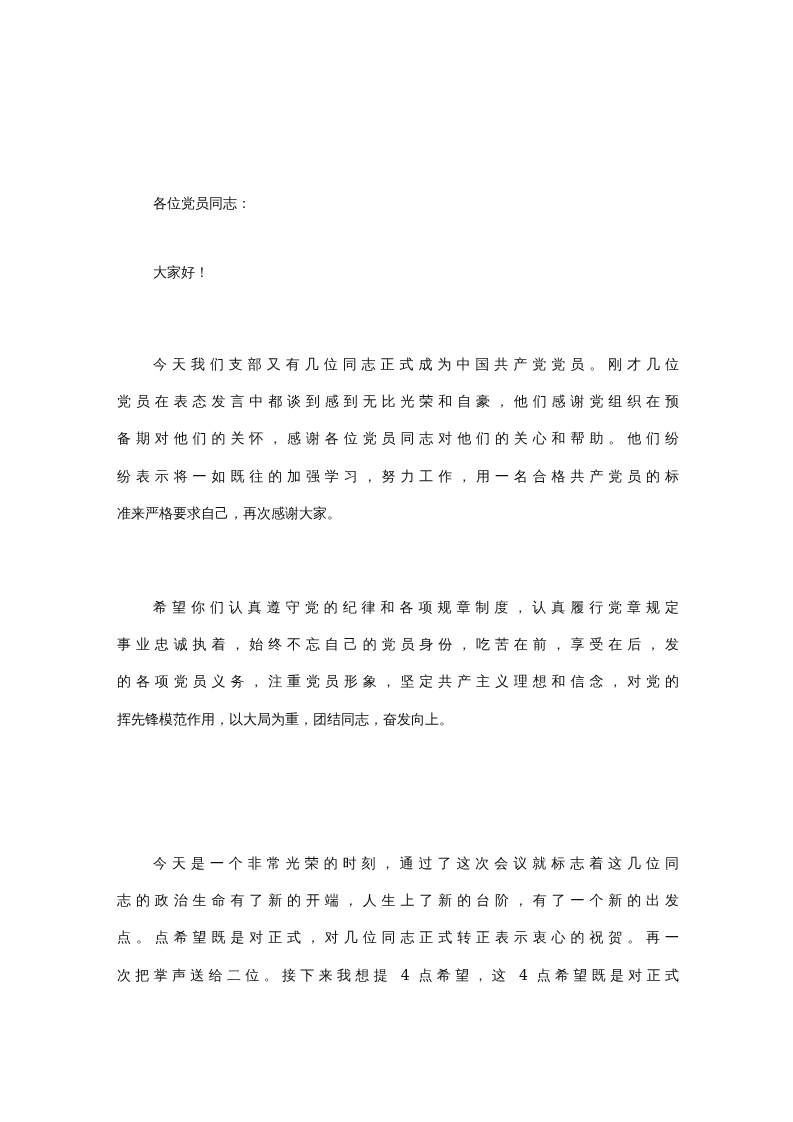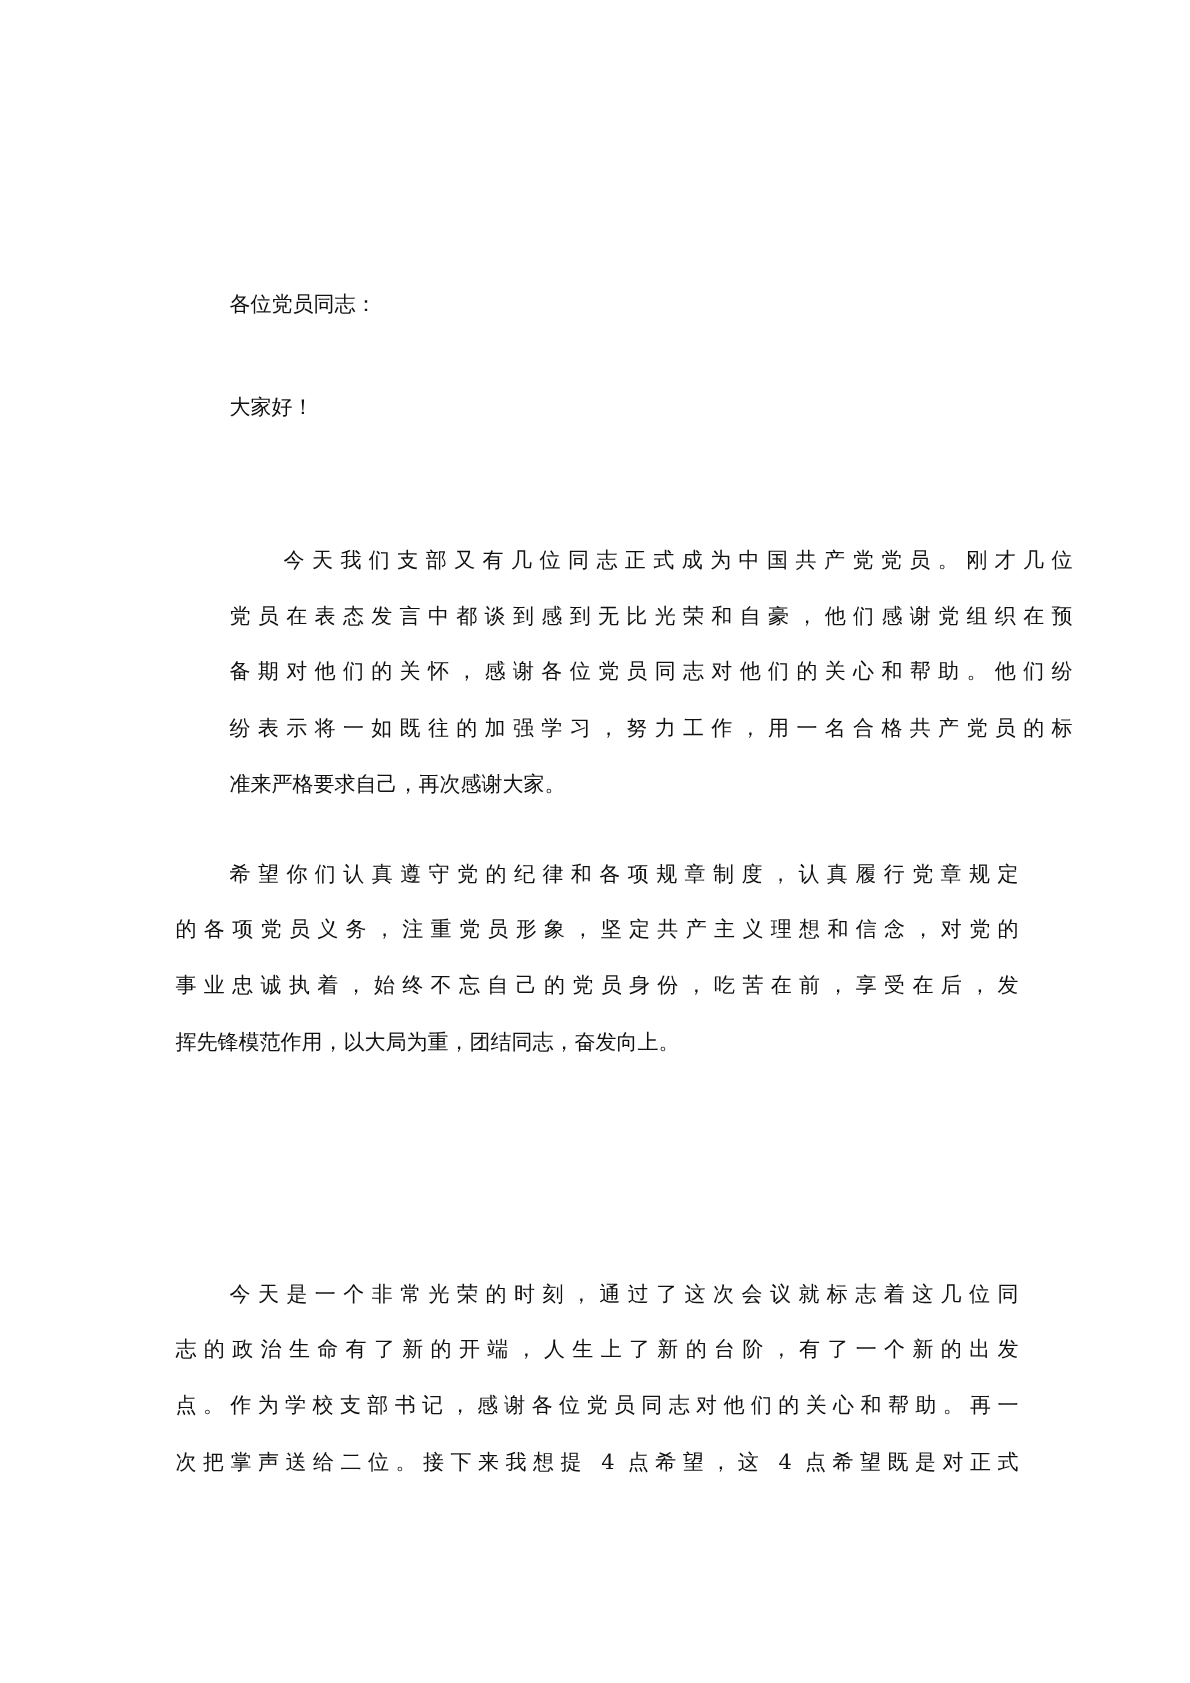--- a/index.html
+++ b/index.html
@@ -49,35 +49,35 @@
 <div class="page">
 
   <div class="para" style="top:185px;">
     <span class="line indent last">各位党员同志：</span>
   </div>
 
   <div class="para" style="top:254px;">
     <span class="line indent last">大家好！</span>
   </div>
 
-  <div class="para" style="top:356px;margin-left:36px;">
+  <div class="para" style="top:346px;">
     <span class="line indent">今天我们支部又有几位同志正式成为中国共产党党员。刚才几位</span>
     <span class="line">党员在表态发言中都谈到感到无比光荣和自豪，他们感谢党组织在预</span>
     <span class="line">备期对他们的关怀，感谢各位党员同志对他们的关心和帮助。他们纷</span>
     <span class="line">纷表示将一如既往的加强学习，努力工作，用一名合格共产党员的标</span>
     <span class="line last">准来严格要求自己，再次感谢大家。</span>
   </div>
 
-  <div class="para" style="top:565px;">
+  <div class="para" style="top:589px;">
     <span class="line indent">希望你们认真遵守党的纪律和各项规章制度，认真履行党章规定</span>
+    <span class="line">事业忠诚执着，始终不忘自己的党员身份，吃苦在前，享受在后，发</span>
     <span class="line">的各项党员义务，注重党员形象，坚定共产主义理想和信念，对党的</span>
-    <span class="line">事业忠诚执着，始终不忘自己的党员身份，吃苦在前，享受在后，发</span>
     <span class="line last">挥先锋模范作用，以大局为重，团结同志，奋发向上。</span>
   </div>
 
   <div class="para" style="top:797px;margin-top:48px;">
     <span class="line indent">今天是一个非常光荣的时刻，通过了这次会议就标志着这几位同</span>
     <span class="line">志的政治生命有了新的开端，人生上了新的台阶，有了一个新的出发</span>
-    <span class="line">点。作为学校支部书记，感谢各位党员同志对他们的关心和帮助。再一</span>
+    <span class="line">点。点希望既是对正式，对几位同志正式转正表示衷心的祝贺。再一</span>
     <span class="line">次把掌声送给二位。接下来我想提 4 点希望，这 4 点希望既是对正式</span>
   </div>
 
 </div>
 
 </body></html>

